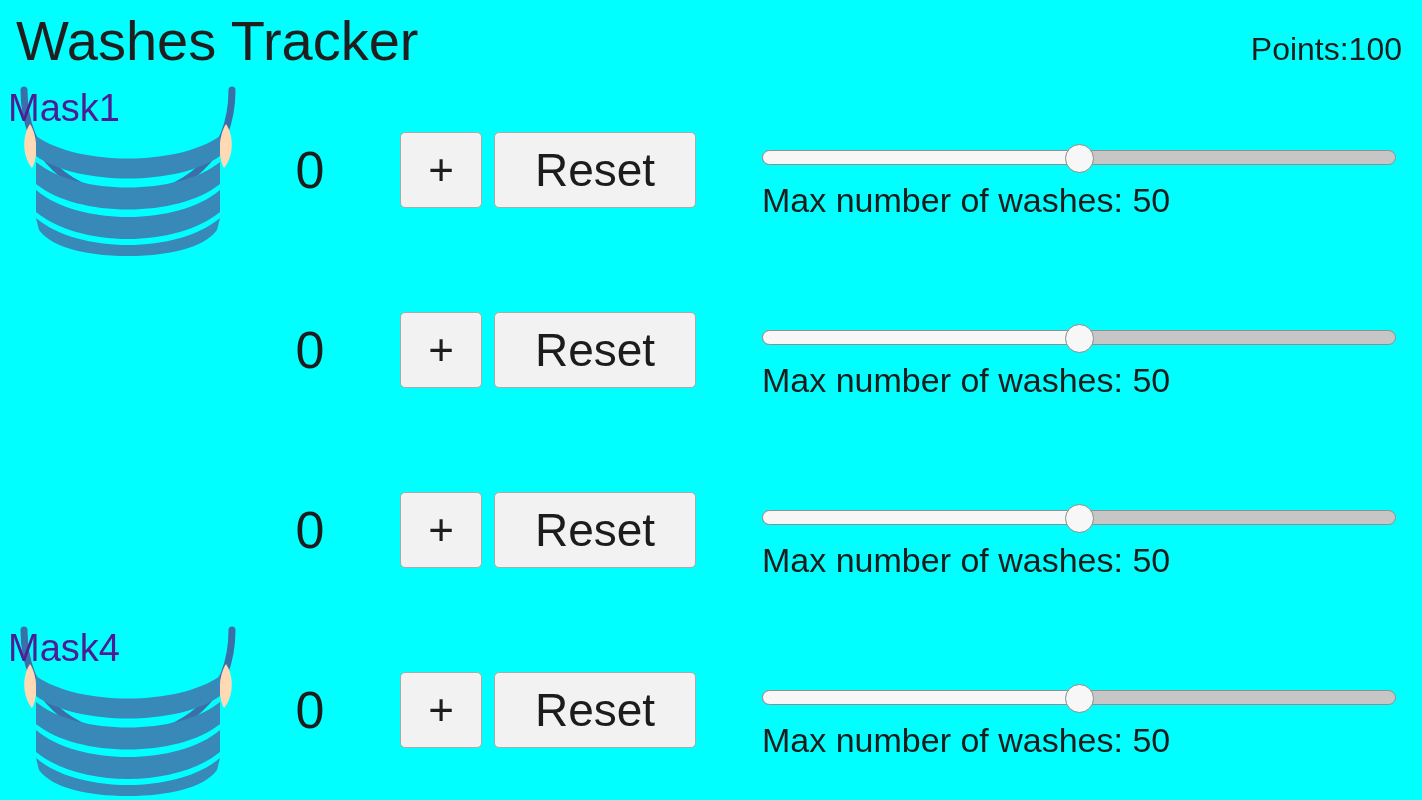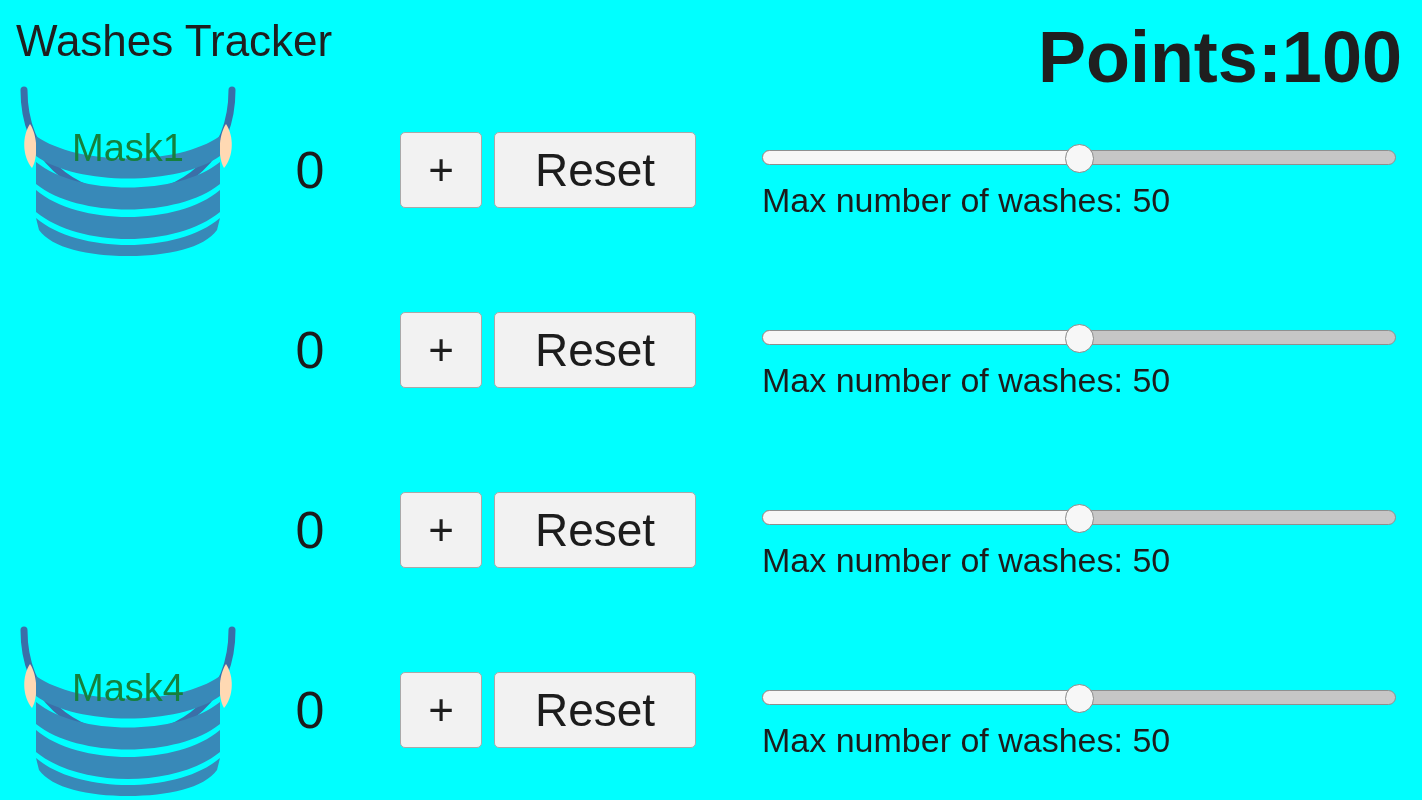--- a/index.html
+++ b/index.html
@@ -21,33 +21,33 @@
     position: absolute;
     top: 0;
     left: 0;
     width: 1422px;
     height: 80px;
   }
   .app-title {
     position: absolute;
     left: 16px;
     top: 6px;
-    font-size: 44px;
+    font-size: 56px;
     line-height: 70px;
     font-weight: 400;
     color: #1f1f1f;
     white-space: nowrap;
   }
   .points {
     position: absolute;
     right: 20px;
-    top: 24px;
-    font-size: 72px;
+    top: 16px;
+    font-size: 32px;
     line-height: 66px;
-    font-weight: 700;
+    font-weight: 400;
     color: #1f1f1f;
     white-space: nowrap;
   }
 
   
   .rows {
     position: absolute;
     top: 80px;
     left: 0;
     width: 1422px;
@@ -72,28 +72,27 @@
     top: 4px;
     width: 240px;
     height: 172px;
     display: block;
   }
   .mask-label {
     position: absolute;
     left: 0;
     top: 6px;
     width: 240px;
-    text-align: center;
+    text-align: left;
     font-size: 38px;
     line-height: 44px;
-    color: #15803d;
+    color: #4c1d95;
     z-index: 4;
     pointer-events: none;
     white-space: nowrap;
-    margin-top: 40px;
   }
 
   
   .count-cell {
     position: absolute;
     left: 262px;
     top: 0;
     width: 96px;
     height: 180px;
     display: flex;

